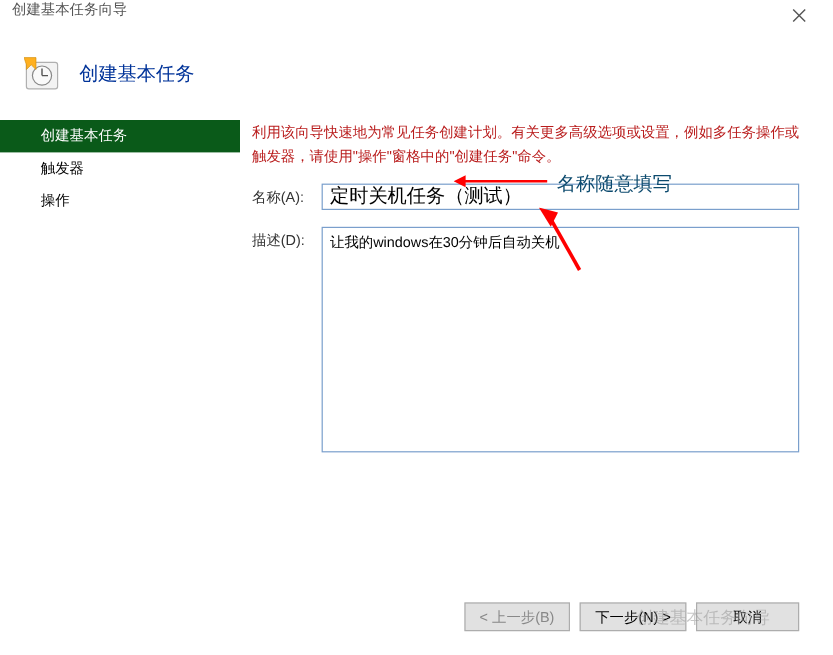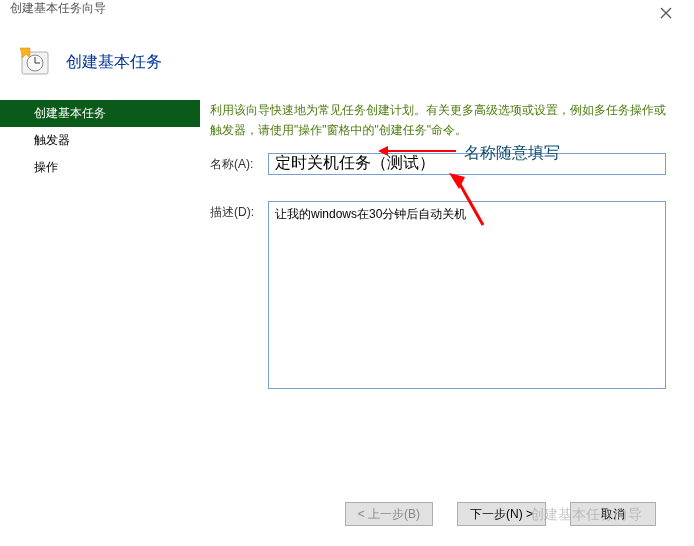--- a/index.html
+++ b/index.html
@@ -63,29 +63,29 @@
       padding-left: 34px;
       padding-right: 10px;
       width: 200px;
     }
     .main-panel {
       flex: 1;
       padding: 12px 28px 0 10px;
       position: relative;
     }
     .intro-text {
-      color: #4d7c0f;
+      color: #b91c1c;
       line-height: 1.7;
       margin-bottom: 12px;
       font-size: 12px;
     }
     .form-row {
       display: flex;
       align-items: flex-start;
-      margin-bottom: 26px;
+      margin-bottom: 14px;
       gap: 8px;
     }
     .form-label {
       width: 50px;
       color: #333;
       padding-top: 3px;
       font-size: 12px;
     }
     .text-input {
       flex: 1;
@@ -113,23 +113,23 @@
     .annotation-arrow svg { display: block; }
     .annotation-text {
       position: absolute;
       color: #0c4a6e;
       font-size: 16px;
       pointer-events: none;
     }
     .button-bar {
       position: absolute;
       bottom: 20px;
-      right: 38px;
-      display: flex;
-      gap: 24px;
+      right: 28px;
+      display: flex;
+      gap: 8px;
     }
     .btn {
       min-width: 86px;
       height: 24px;
       border: 1px solid #adadad;
       background: #e1e1e1;
       font-size: 12px;
       font-family: inherit;
       cursor: pointer;
       padding: 0 12px;

